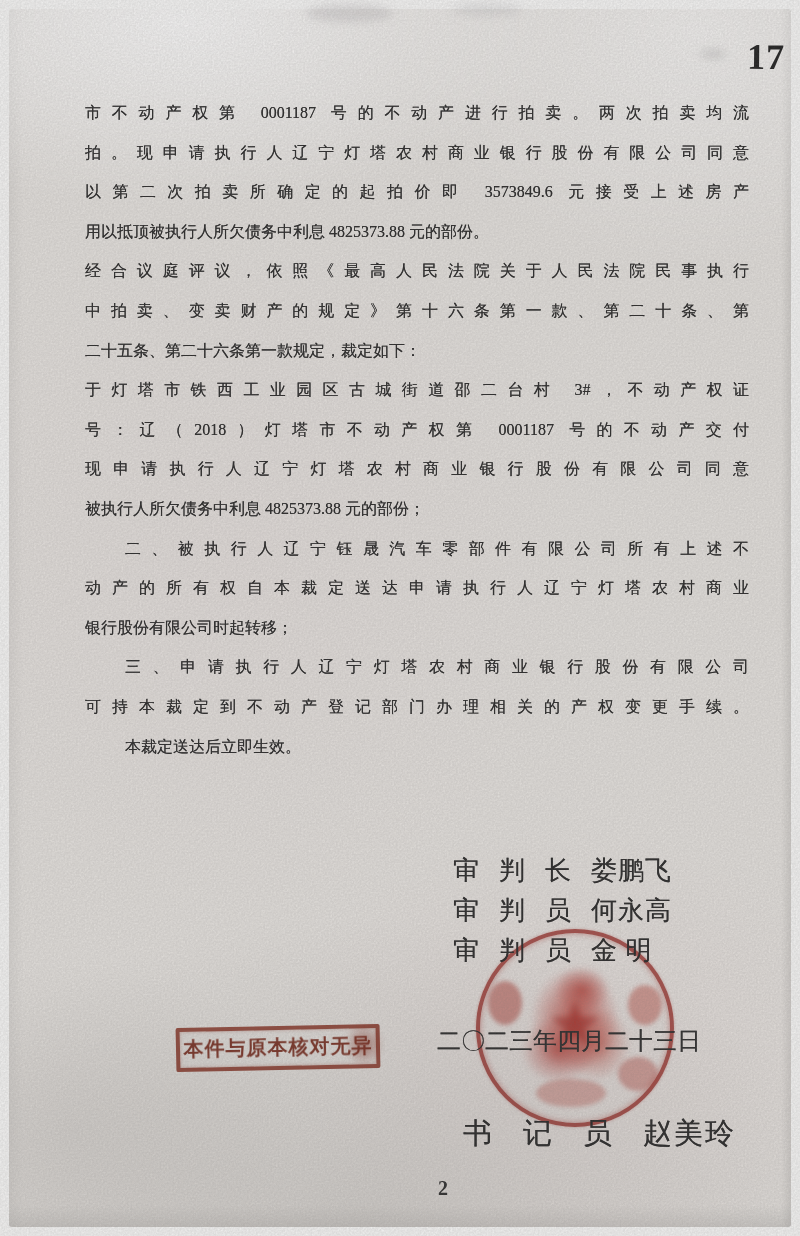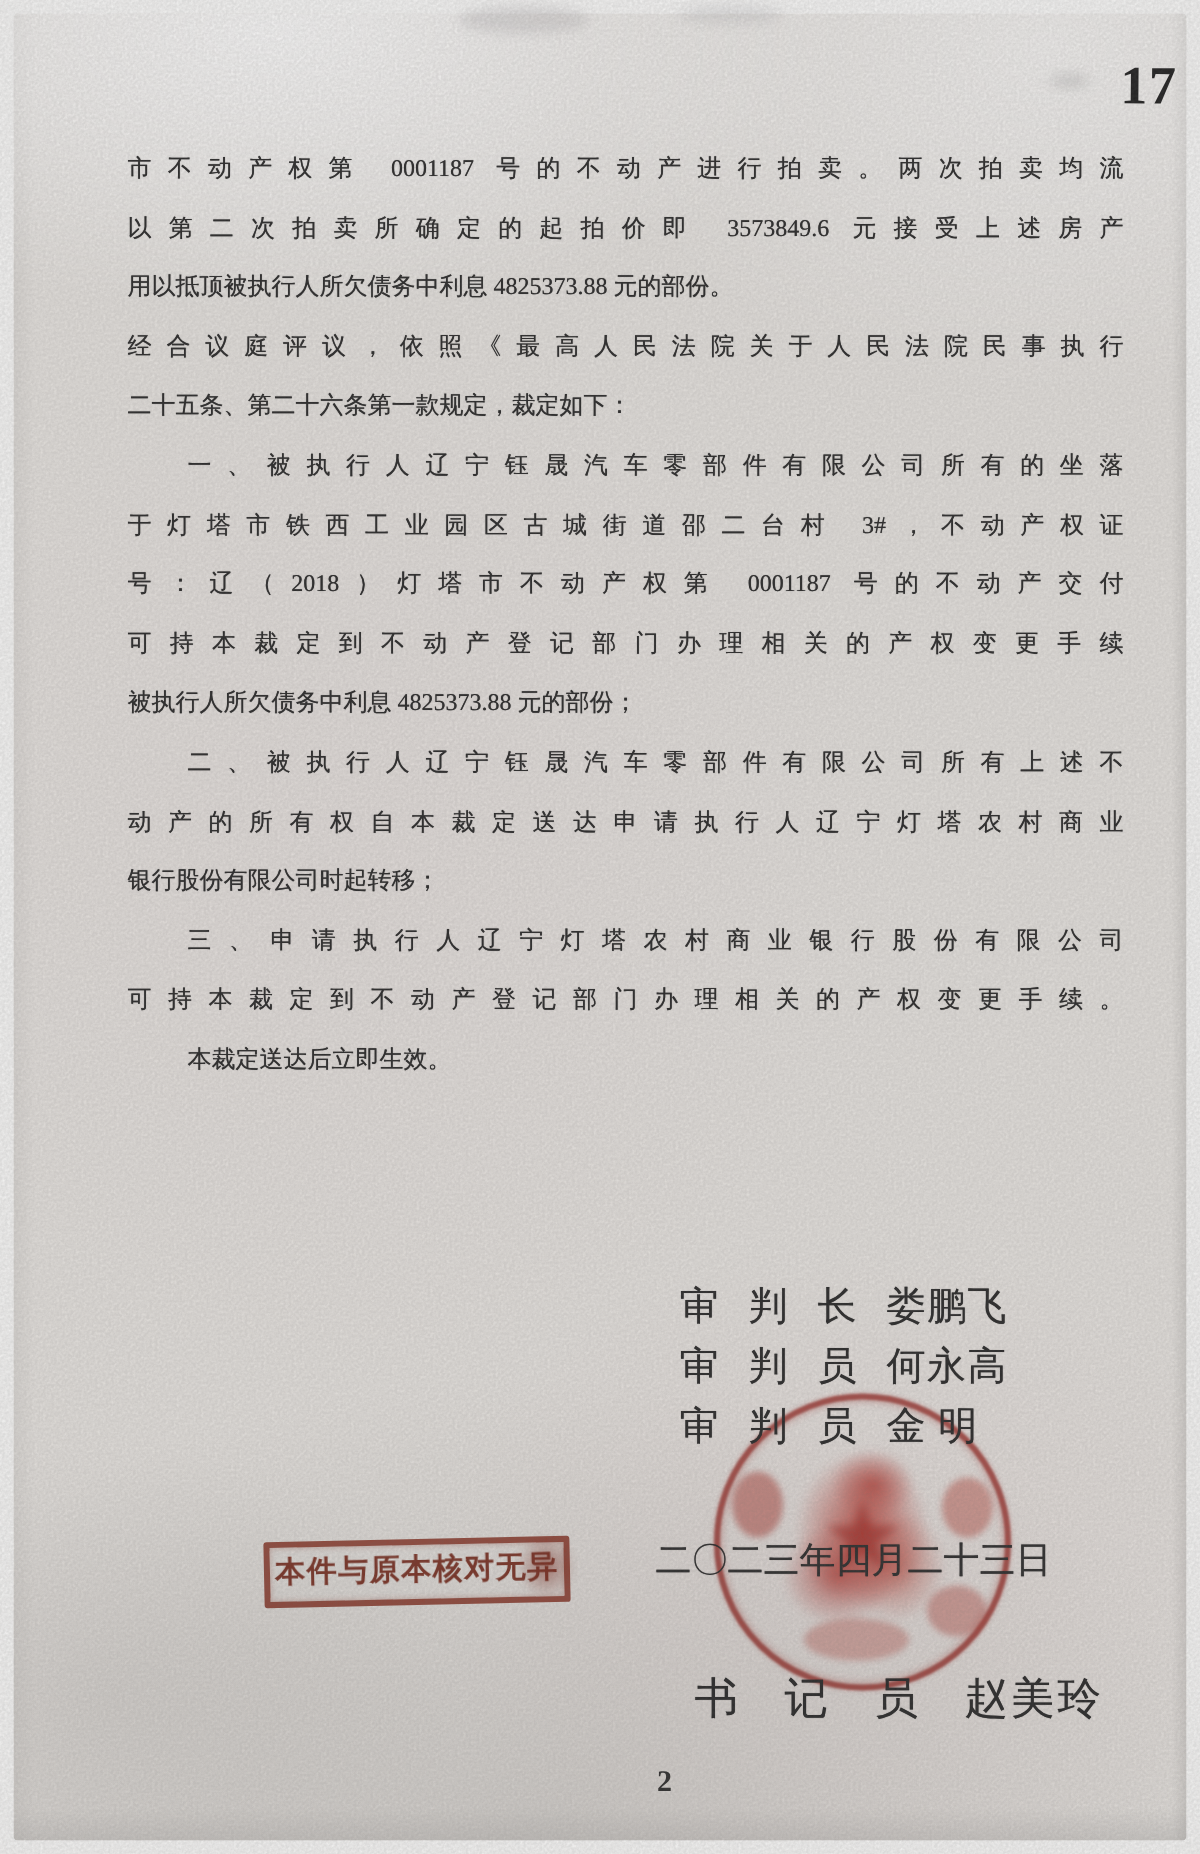--- a/index.html
+++ b/index.html
@@ -90,28 +90,29 @@
   <div class="paper"></div>
 
   <div class="smudge s1"></div>
   <div class="smudge s2"></div>
   <div class="smudge s3"></div>
 
   <div class="corner-num">17</div>
 
   <div class="bodytext">
     <div class="bl">市不动产权第 0001187 号的不动产进行拍卖。两次拍卖均流</div>
+    <div class="bl">拍。现申请执行人辽宁灯塔农村商业银行股份有限公司同意</div>
     <div class="bl">以第二次拍卖所确定的起拍价即 3573849.6 元接受上述房产</div>
     <div class="bl nf">用以抵顶被执行人所欠债务中利息 4825373.88 元的部份。</div>
     <div class="bl">经合议庭评议，依照《最高人民法院关于人民法院民事执行</div>
+    <div class="bl">中拍卖、变卖财产的规定》第十六条第一款、第二十条、第</div>
     <div class="bl nf">二十五条、第二十六条第一款规定，裁定如下：</div>
-    <div class="bl ind">一、被执行人辽宁钰晟汽车零部件有限公司所有的坐落</div>
     <div class="bl">于灯塔市铁西工业园区古城街道邵二台村 3#，不动产权证</div>
     <div class="bl">号：辽（2018）灯塔市不动产权第 0001187 号的不动产交付</div>
-    <div class="bl">可持本裁定到不动产登记部门办理相关的产权变更手续</div>
+    <div class="bl">现申请执行人辽宁灯塔农村商业银行股份有限公司同意</div>
     <div class="bl nf">被执行人所欠债务中利息 4825373.88 元的部份；</div>
     <div class="bl ind">二、被执行人辽宁钰晟汽车零部件有限公司所有上述不</div>
     <div class="bl">动产的所有权自本裁定送达申请执行人辽宁灯塔农村商业</div>
     <div class="bl nf">银行股份有限公司时起转移；</div>
     <div class="bl ind">三、申请执行人辽宁灯塔农村商业银行股份有限公司</div>
     <div class="bl">可持本裁定到不动产登记部门办理相关的产权变更手续。</div>
     <div class="bl ind nf">本裁定送达后立即生效。</div>
   </div>
 
   <div class="seal">

